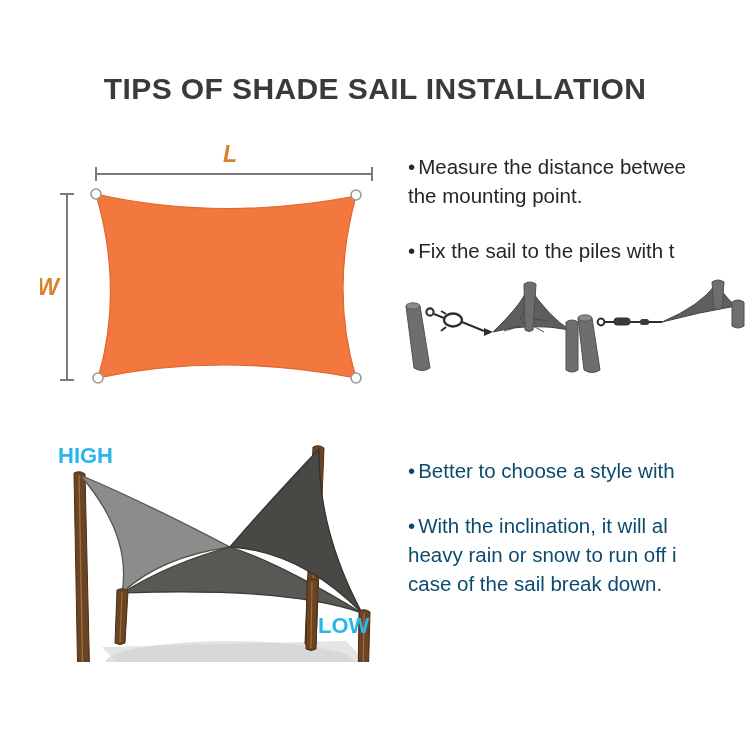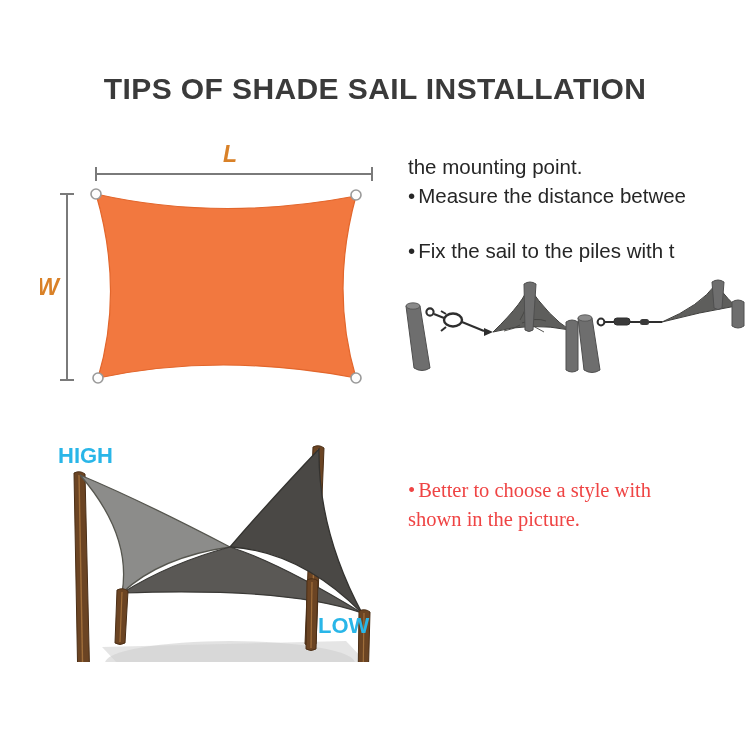--- a/index.html
+++ b/index.html
@@ -208,31 +208,35 @@
 
       <text x="28" y="28" font-family="Liberation Sans, sans-serif" font-size="22" font-weight="bold" fill="#29B6E8">HIGH</text>
 
       <text x="288" y="198" font-family="Liberation Sans, sans-serif" font-size="22" font-weight="bold" fill="#29B6E8">LOW</text>
     </svg>
   </div>
 
   <div class="textcol" id="text-top" style="color: rgb(38, 38, 38);">
 
     <div class="para">
+      <span class="ln"><span class="bullet-dot">•</span><span>Measure the distance betwee</span></span>
       <span class="ln">the mounting point.</span>
-      <span class="ln"><span class="bullet-dot">•</span><span>Measure the distance betwee</span></span>
     </div>
 
     <div class="para">
       <span class="ln"><span class="bullet-dot">•</span><span>Fix the sail to the piles with t</span></span>
     </div>
   </div>
 
-  <div class="textcol" id="text-bottom" style="color: #ef4444; font-family: Liberation Serif, serif;">
+  <div class="textcol" id="text-bottom" style="color: #0c4a6e;">
 
     <div class="para">
       <span class="ln"><span class="bullet-dot">•</span><span>Better to choose a style with</span></span>
-      <span class="ln">shown in the picture.</span>
-    </div>
-
+    </div>
+
+    <div class="para">
+      <span class="ln"><span class="bullet-dot">•</span><span>With the inclination, it will al</span></span>
+      <span class="ln">heavy rain or snow to run off i</span>
+      <span class="ln">case of the sail break down.</span>
+    </div>
   </div>
 
 </div>
 
 </body></html>

